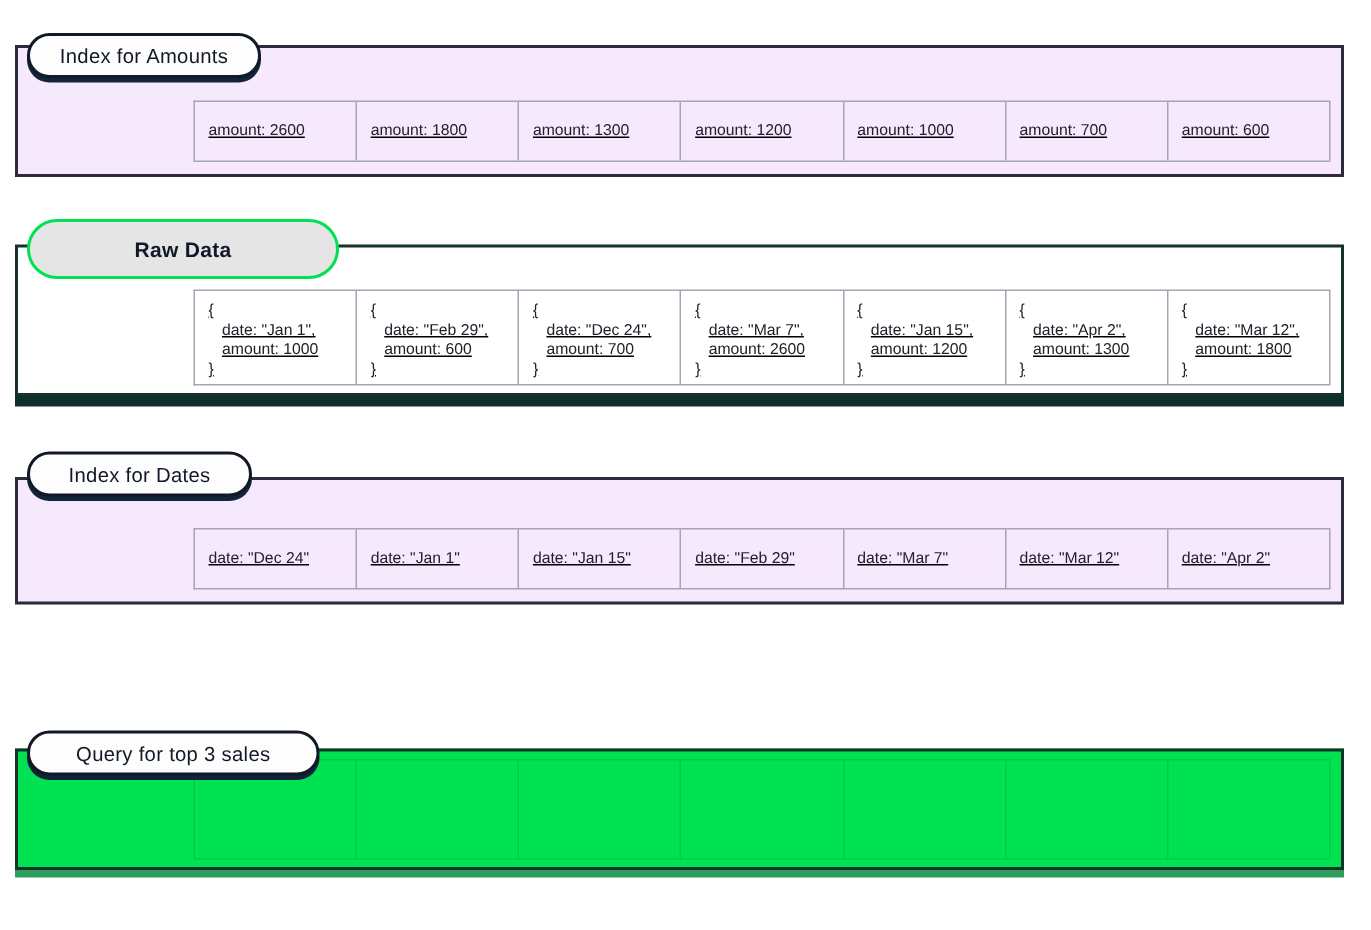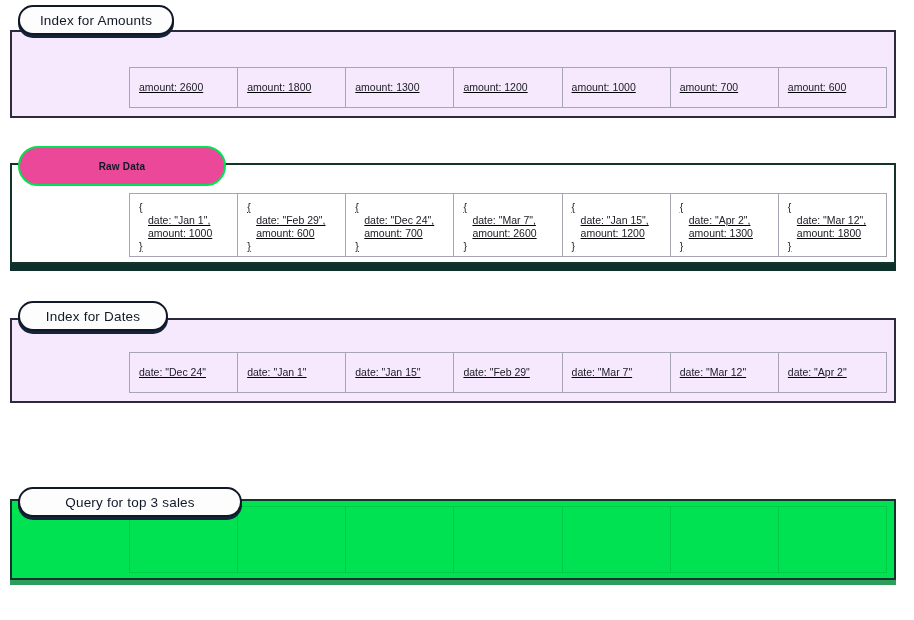--- a/index.html
+++ b/index.html
@@ -49,25 +49,25 @@
     background: #fdfdfd;
     color: #111827;
     font-size: 13.5px;
     letter-spacing: 0.2px;
     white-space: nowrap;
     box-shadow: 0 3px 0 0 #13233a;
     z-index: 5;
     padding: 0 14px;
   }
   .pill.green {
-    background: #ec4899;
+    background: #e5e5e5;
     border-color: #00e251;
     box-shadow: none;
     font-weight: bold;
-    font-size: 10px;
+    font-size: 14px;
   }
 
   
   .dtable {
     position: absolute;
     display: flex;
     box-sizing: border-box;
     border: 1px solid #a9a4b3;
     border-right: none;
     background: transparent;
@@ -95,21 +95,21 @@
 
   
   .dtable.query { border-color: rgba(0,0,0,0.10); }
   .dtable.query .dcell { border-right-color: rgba(0,0,0,0.10); }
 </style>
 </head>
 <body>
 
 <div class="panel lavender" style="left:10px; top:30px; width:886px; height:88px;"></div>
 
-<div class="pill" style="left:18px; top:5px; width:156px; height:30px;">
+<div class="pill" style="left:18px; top:22px; width:156px; height:30px;">
   <span>Index for Amounts</span>
 </div>
 
 <div class="dtable" style="left:129px; top:67px; width:758px; height:41px;">
   <div class="dcell" style="width:108.28px;">
     <span class="line">amount: 2600</span>
   </div>
   <div class="dcell" style="width:108.28px;">
     <span class="line">amount: 1800</span>
   </div>
@@ -206,21 +206,21 @@
   <div class="dcell" style="width:108.28px;">
     <span class="line">date: "Mar 12"</span>
   </div>
   <div class="dcell" style="width:108.28px;">
     <span class="line">date: "Apr 2"</span>
   </div>
 </div>
 
 <div class="panel greenfill" style="left:10px; top:499px; width:886px; height:81px;"></div>
 
-<div class="pill" style="left:18px; top:487px; width:224px; height:30px;">
+<div class="pill" style="left:18px; top:487px; width:195px; height:30px;">
   <span>Query for top 3 sales</span>
 </div>
 
 <div class="dtable query" style="left:129px; top:506px; width:758px; height:67px;">
   <div class="dcell" style="width:108.28px;">
     <span class="line"></span>
   </div>
   <div class="dcell" style="width:108.28px;">
     <span class="line"></span>
   </div>

